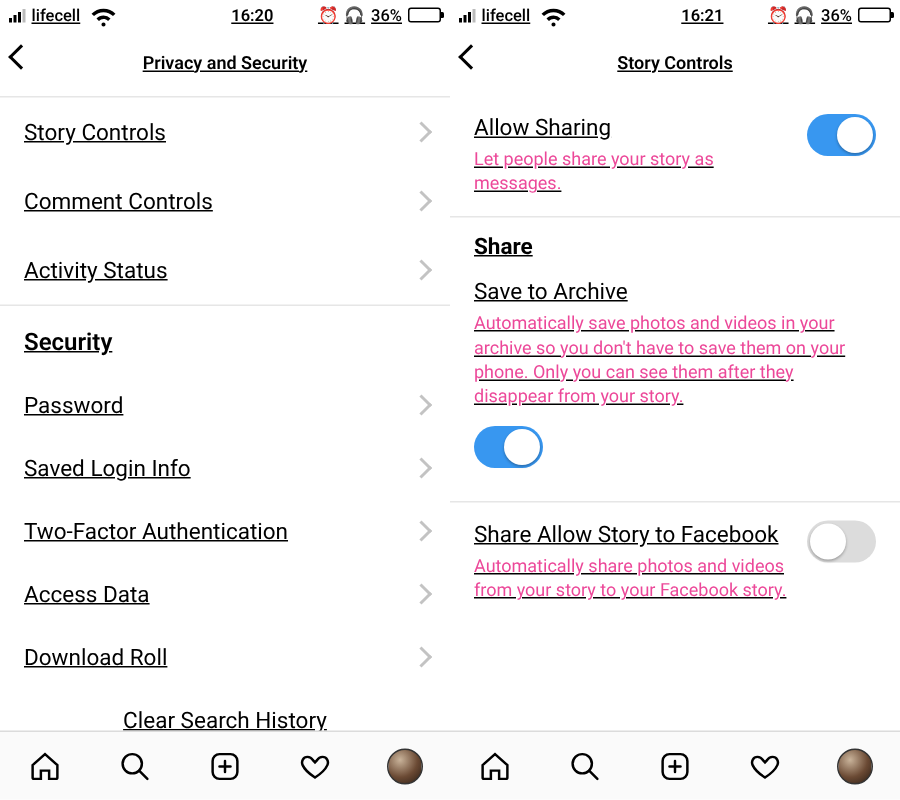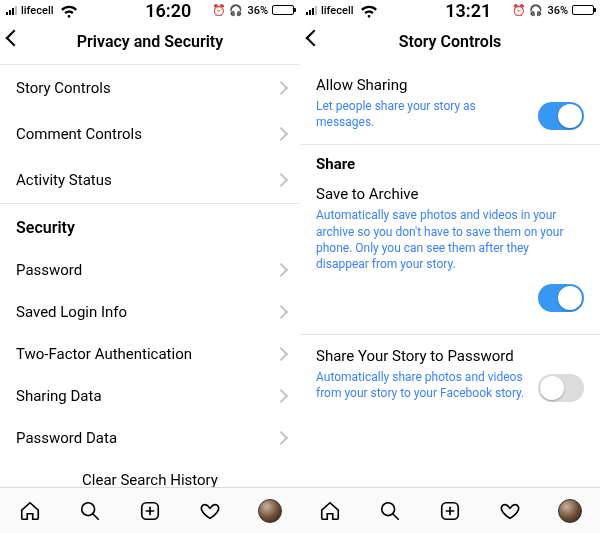--- a/index.html
+++ b/index.html
@@ -7,61 +7,62 @@
     font-family: -apple-system, BlinkMacSystemFont, "Segoe UI", Roboto, Helvetica, Arial, sans-serif;
     background: #fff;
     width: 600px;
     height: 533px;
     overflow: hidden;
   }
   .container {
     display: flex;
     width: 600px;
     height: 440px;
+    text-decoration: underline;
   }
   .phone {
     width: 300px;
     height: 533px;
     display: flex;
     flex-direction: column;
     position: relative;
     border-right: 0;
   }
   .status-bar {
     height: 20px;
     display: flex;
     align-items: center;
     justify-content: space-between;
     padding: 0 6px;
     font-size: 11px;
     color: #000;
     font-weight: 500;
   }
   .status-left, .status-right { display: flex; align-items: center; gap: 4px; }
-  .status-center { font-weight: 600; font-size: 18px; margin-left: 45px; }
+  .status-center { font-weight: 600; font-size: 11px; margin-left: 45px; }
   .signal { display: inline-flex; align-items: flex-end; gap: 1px; height: 10px;}
   .signal span { width: 2px; background:#000; display:inline-block;}
   .signal .b1{height:3px;} .signal .b2{height:5px;} .signal .b3{height:7px;} .signal .b4{height:9px; background:#bbb;}
   .wifi { font-size: 11px; }
   .battery-wrap{display:flex;align-items:center;gap:2px;}
   .battery { width: 22px; height: 10px; border:1px solid #000; border-radius:2px; position:relative;}
   .battery::after{content:"";position:absolute;right:-3px;top:2px;width:2px;height:4px;background:#000;border-radius:0 1px 1px 0;}
   .battery .fill{height:100%;background:#000;width:36%;}
   .alarm{font-size:11px;}
   .hp{font-size:11px;}
 
   .nav-header {
     height: 44px;
     display: flex;
     align-items: center;
     justify-content: center;
     position: relative;
     border-bottom: 1px solid rgba(0,0,0,0);
   }
-  .nav-title { font-size: 16px; font-weight: 600; color:#000;}
+  .nav-title { font-size: 12px; font-weight: 600; color:#000;}
   .back-btn {
     position: absolute;
     left: 8px; top: 0; bottom: 0;
     display: flex; align-items: center;
     color:#000;
   }
   .chev-left { width: 12px; height: 20px; }
   .chev-left::before{
     content:""; display:block; width:10px; height:10px;
     border-left:2px solid #000; border-bottom:2px solid #000;
@@ -88,25 +89,25 @@
   .chev-right::before{
     content:"";position:absolute;left:0;top:2px;width:8px;height:8px;
     border-top:2px solid #555;border-right:2px solid #555;transform:rotate(45deg);
   }
   .section-header { font-weight:600; font-size:16px; padding: 14px 16px 12px;}
   .left-cut { padding-bottom: 0; flex-direction: column; }
 
   
   .setting {
     padding: 12px 16px 14px;
-    display:flex; align-items:flex-end; gap: 12px;
+    display:flex; align-items:flex-start; gap: 12px;
   }
   .setting .text { flex:1; }
   .setting .title { font-size:15px; color:#000; font-weight:400;}
-  .setting .desc { font-size:12px; color:#3b82f6; line-height:1.35; margin-top:4px;}
+  .setting .desc { font-size:12px; color:#ec4899; line-height:1.35; margin-top:4px;}
   .divider { border-top:1px solid #e6e6e6;}
 
   .switch {
     width: 46px; height: 28px; border-radius: 14px; position:relative;
     flex-shrink:0; margin-top:0;
   }
   .switch .knob{
     position:absolute; top:2px; width:24px;height:24px;background:#fff;border-radius:50%;
     box-shadow:0 1px 2px rgba(0,0,0,.3);
   }
@@ -197,25 +198,25 @@
         </div>
         <div class="row tight">
           <span>Saved Login Info</span>
           <span class="chev-right"></span>
         </div>
         <div class="row tight">
           <span>Two-Factor Authentication</span>
           <span class="chev-right"></span>
         </div>
         <div class="row tight">
-          <span>Sharing Data</span>
-          <span class="chev-right"></span>
-        </div>
-        <div class="row tight">
-          <span>Password Data</span>
+          <span>Access Data</span>
+          <span class="chev-right"></span>
+        </div>
+        <div class="row tight">
+          <span>Download Roll</span>
           <span class="chev-right"></span>
         </div>
         <div class="row tight left-cut">
           <span>Clear Search History</span>
           <span class="chev-right"></span>
         </div>
       </div>
     </div>
 
     <div class="tab-bar">
@@ -257,21 +258,21 @@
             <span class="b3"></span>
             <span class="b4"></span>
           </span>
         <span>lifecell</span>
         <span class="wifi">
           <svg class="icon-svg" viewBox="0 0 24 24" width="12" height="12">
               <path fill="#000" d="M12 18.5a1.5 1.5 0 1 0 0 3 1.5 1.5 0 0 0 0-3zm0-5c-2 0-3.8.8-5.1 2.1l1.8 1.8A5 5 0 0 1 12 16c1.2 0 2.3.4 3.3 1.4l1.8-1.8A7.2 7.2 0 0 0 12 13.5zm0-5c-3.4 0-6.5 1.4-8.7 3.6l1.8 1.8A9.7 9.7 0 0 1 12 11c2.6 0 5 1 6.9 2.9l1.8-1.8A12.2 12.2 0 0 0 12 8.5z"></path>
             </svg>
         </span>
       </div>
-      <div class="status-center">13:21</div>
+      <div class="status-center">16:21</div>
       <div class="status-right">
         <span class="alarm">⏰</span>
         <span class="hp">🎧</span>
         <span>36%</span>
         <span class="battery-wrap">
             <span class="battery"><span class="fill"></span></span>
           </span>
       </div>
     </div>
 
@@ -305,21 +306,21 @@
         </div>
         <div class="switch on">
             <div class="knob"></div>
           </div>
       </div>
 
       <div class="divider" style="margin-top:8px;"></div>
 
       <div class="setting">
         <div class="text">
-          <div class="title">Share Your Story to Password</div>
+          <div class="title">Share Allow Story to Facebook</div>
           <div class="desc">Automatically share photos and videos from your story to your Facebook story.</div>
         </div>
         <div class="switch off">
             <div class="knob"></div>
           </div>
       </div>
 
     </div>
 
     <div class="tab-bar">

